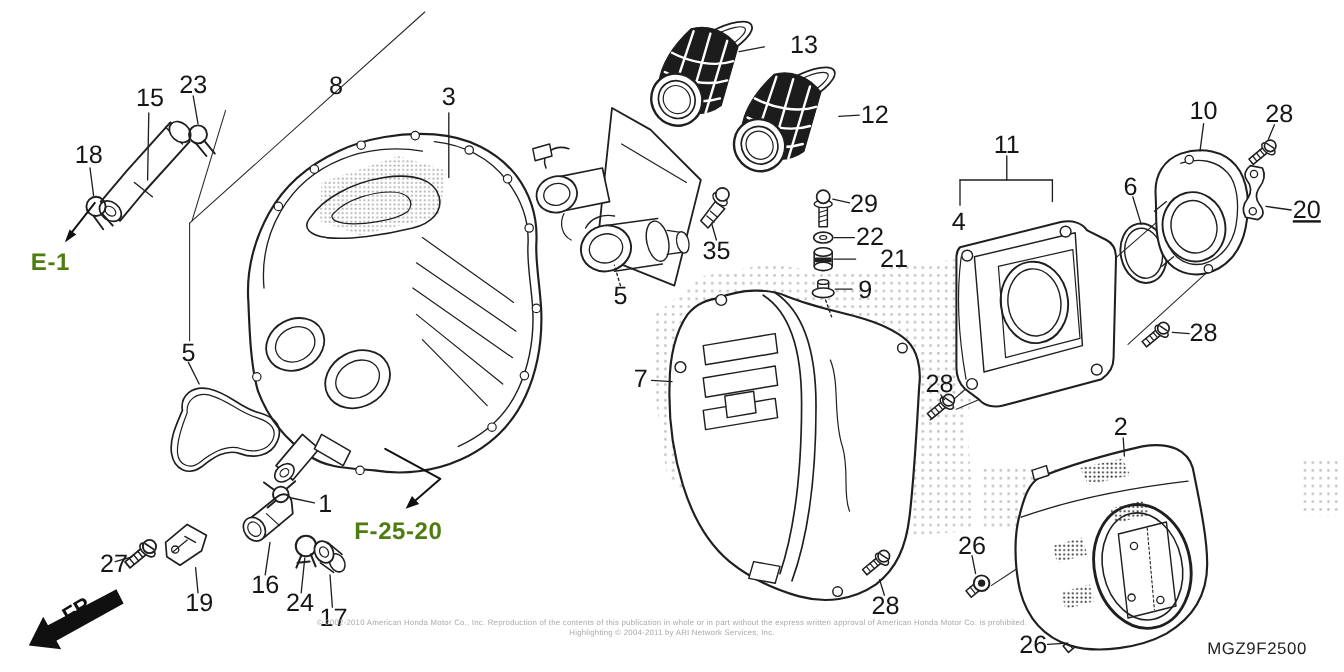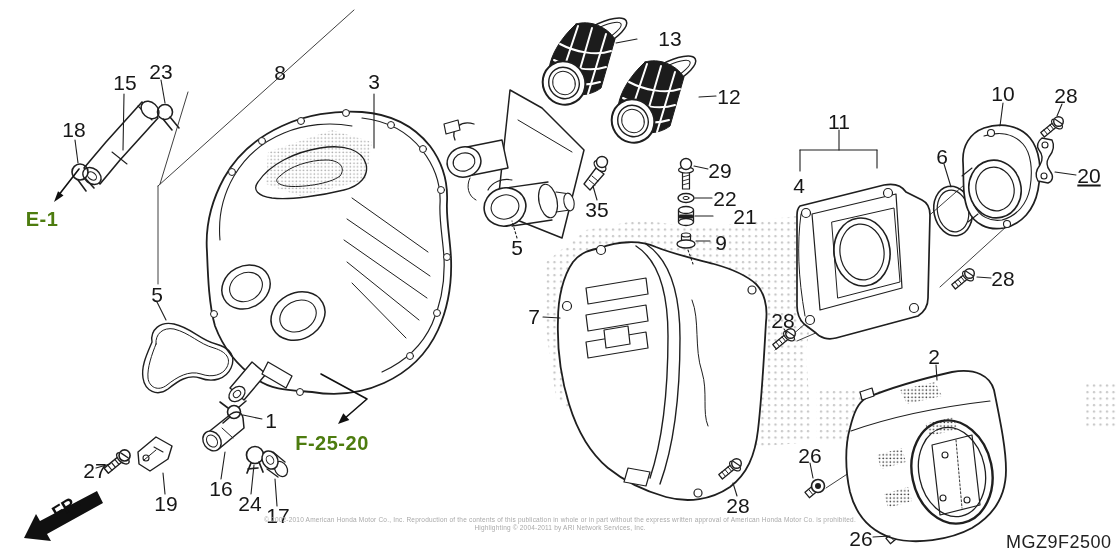--- a/index.html
+++ b/index.html
@@ -5,21 +5,21 @@
   html,body{margin:0;padding:0;background:#fff;}
   #stage{position:relative;width:1120px;height:560px;background:#fff;overflow:hidden;
          font-family:"Liberation Sans","DejaVu Sans",sans-serif;color:#161616;}
   #art{position:absolute;left:0;top:0;}
   .callout{position:absolute;transform:translate(-50%,-50%);font-size:21px;font-weight:400;
            color:#161616;white-space:nowrap;line-height:1;}
   .ref-label{position:absolute;transform:translate(-50%,-50%);font-size:20px;font-weight:700;
            color:#4d7c0f;white-space:nowrap;line-height:1;letter-spacing:.5px;}
   #fr-label{position:absolute;left:66px;top:507px;transform:translate(-50%,-50%) rotate(-31deg);
            font-size:18px;font-weight:700;color:#101010;line-height:1;}
-  #code-label{position:absolute;left:1006px;top:532px;font-size:18px;font-weight:400;
+  #code-label{position:absolute;left:1006px;top:532px;font-size:14px;font-weight:400;
            letter-spacing:.5px;color:#222;line-height:1.2;}
   .copyright{position:absolute;left:0;width:1120px;text-align:center;color:#a9a9a9;
            font-size:6.5px;line-height:8px;letter-spacing:.2px;}
   #copy1{top:516px;} #copy2{top:524px;}
 </style>
 </head>
 <body>
 
 <div id="stage">
 

